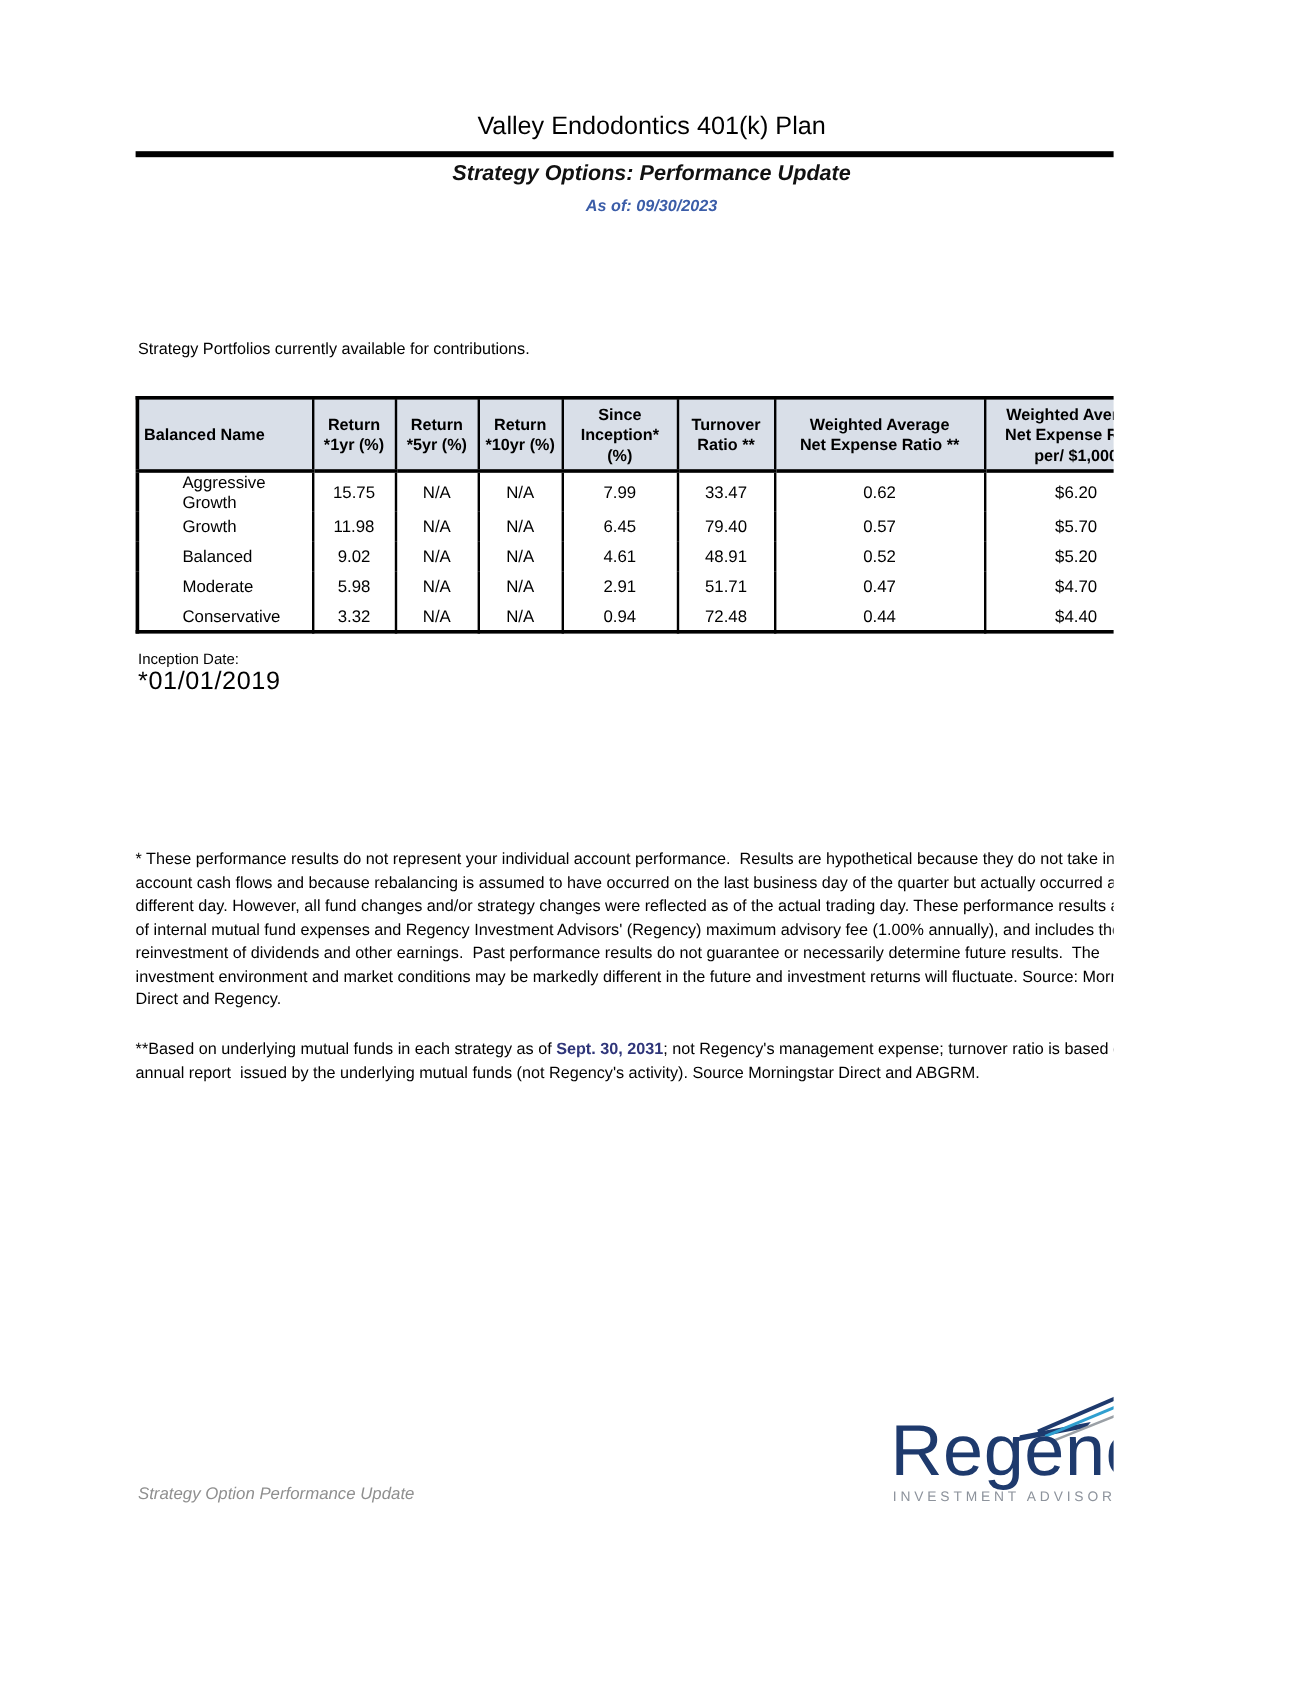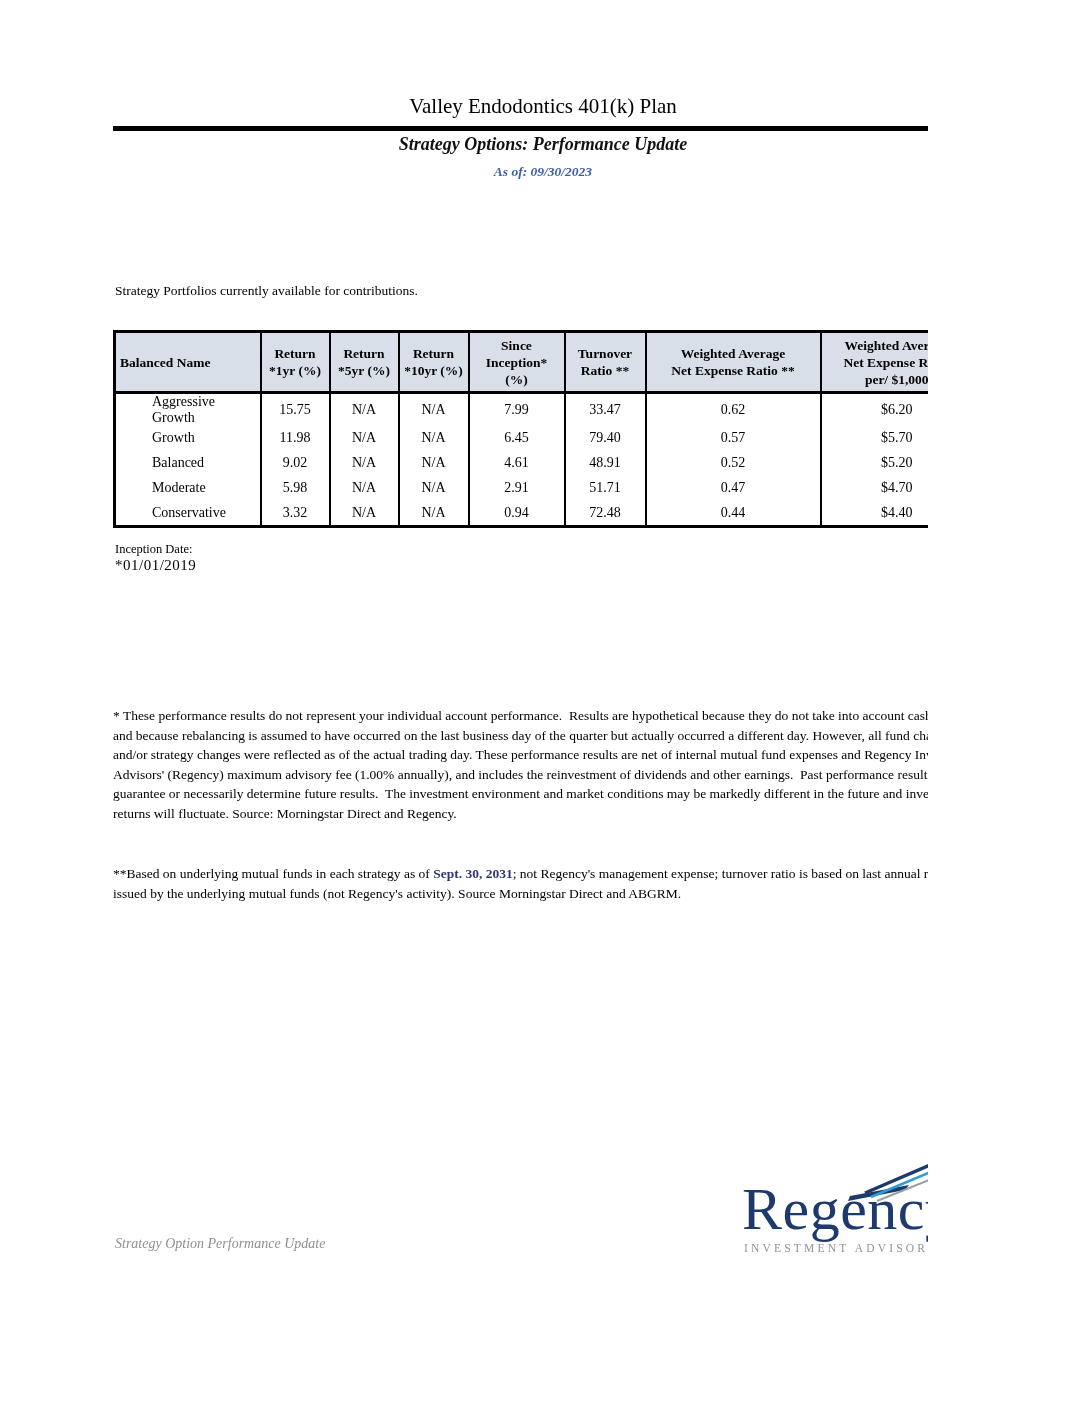--- a/index.html
+++ b/index.html
@@ -1,20 +1,20 @@
 <!DOCTYPE html>
 <html><head>
 <meta charset="utf-8">
 <style>
   html,body{margin:0;padding:0;background:#ffffff;}
   .page{
     position:relative;
     width:928px;height:1408px;
     background:#ffffff;
-    font-family:Liberation Serif, serif;
+    font-family:Liberation Sans, sans-serif;
     color:#000;
     overflow:hidden;
   }
   
   .doc-header{position:absolute;top:93px;left:113px;width:860px;text-align:center;}
   .doc-title{font-size:21px;line-height:26px;font-weight:400;color:#000;}
   .title-rule{height:5px;background:#000;margin-top:7px;border:none;}
   .doc-subtitle{font-size:18px;font-weight:700;font-style:italic;margin-top:3px;color:#111;}
   .doc-asof{font-size:13.5px;font-weight:700;font-style:italic;margin-top:9px;color:#3b5da8;}
   
@@ -42,21 +42,21 @@
     height:24.8px;
     font-size:14px;
     text-align:center;
     vertical-align:middle;
     border-top:none;border-bottom:none;
   }
   .perf-table tbody td.col-name{text-align:left;padding-left:36px;}
   
   .inception{position:absolute;top:542px;left:115px;display:flex;align-items:baseline;flex-direction:column;}
   .inception-label{font-size:12.5px;width:140px;}
-  .inception-value{font-size:15px;letter-spacing:0.5px;}
+  .inception-value{font-size:21px;letter-spacing:0.5px;}
   
   .footnote{position:absolute;left:113px;width:864px;font-size:13.5px;line-height:19.5px;color:#000;white-space:pre-wrap;}
   .footnote-1{top:706px;}
   .footnote-2{top:864px;}
   .note-date{font-weight:700;color:#2f3579;}
   
   .page-footer{position:absolute;top:1236px;left:115px;font-size:14px;font-style:italic;color:#8f8f8f;}
   
   .logo{position:absolute;left:742px;top:1156px;width:200px;height:108px;}
   .logo-swoosh{position:absolute;left:101px;top:2px;}

